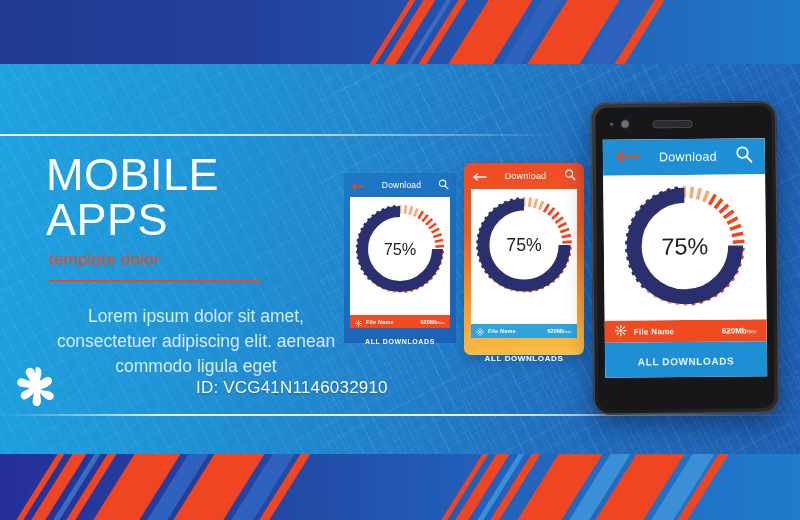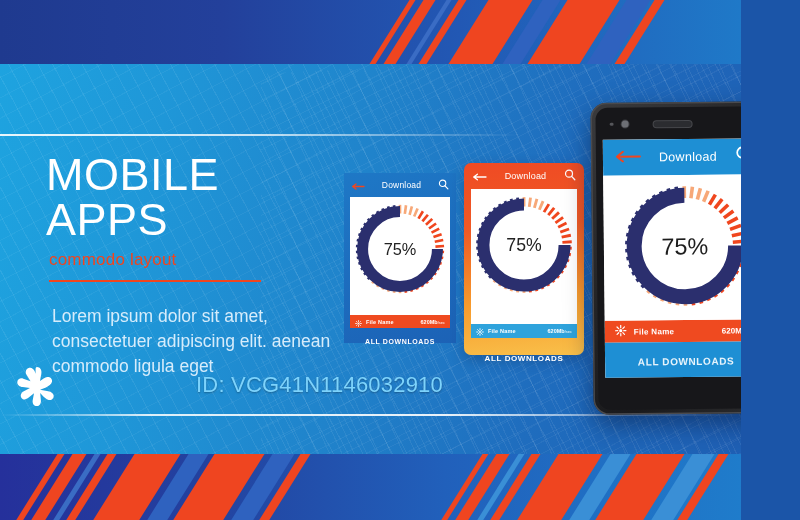--- a/index.html
+++ b/index.html
@@ -1,21 +1,21 @@
 <!DOCTYPE html>
 <html><head>
 <meta charset="utf-8">
 <style>
   html,body{margin:0;padding:0;}
   body{
     width:800px;height:520px;overflow:hidden;
     font-family:"Liberation Sans", sans-serif;
     background:#1b55a8;
   }
-  .stage{position:relative;width:741px;height:520px;overflow:hidden;}
+  .stage{position:relative;width:800px;height:520px;overflow:hidden;}
 
   
   .bg-base{
     position:absolute;inset:0;
     background:linear-gradient(100deg,#1ea4e0 0%,#1f97d8 22%,#2083cb 48%,#1f6dbe 72%,#1f5fb4 100%);
   }
   
   .bg-mesh{
     position:absolute;inset:0;
     background-image:
@@ -88,21 +88,21 @@
     color:#ffffff;font-size:45px;line-height:1;letter-spacing:.5px;
     font-weight:400;margin:0;
   }
   .subtitle{
     color:#f0451f;font-size:17px;margin:8px 0 0 3px;letter-spacing:.2px;
   }
   .rule{
     width:212px;height:2px;background:#f0451f;margin:10px 0 0 3px;
   }
   .lorem{
-    color:#d6ecfb;font-size:17.5px;line-height:1.42;text-align:left;
+    color:#d6ecfb;font-size:17.5px;line-height:1.42;text-align:center;
     margin:22px 0 0 0;padding:0 6px;
   }
 
   
   .card{position:absolute;}
 
   
   .card1{left:344px;top:173px;width:112px;height:170px;
     background:linear-gradient(160deg,#1e78c6 0%,#1c62b6 100%);}
   
@@ -165,21 +165,21 @@
   .ph-fb-size{color:#fff;font-size:8px;font-weight:bold;}
   .ph-fb-size .unit{font-size:5.5px;font-weight:normal;}
   .ph-foot{height:100%;background:#1e8fd4;padding-top:14px;}
   .ph-alldl{text-align:center;color:#e6f3fb;font-size:10px;letter-spacing:.6px;font-weight:bold;}
 
   
   .wm{position:absolute;left:14px;bottom:100px;display:flex;align-items:center;gap:2px;
     pointer-events:none;}
   .wm-text{color:#ffffff;font-size:27px;font-weight:bold;letter-spacing:-1px;
     text-shadow:0 1px 2px rgba(0,0,0,.25);}
-  .wm-id{position:absolute;left:196px;bottom:122px;color:#7dd3fc;font-size:22px;
+  .wm-id{position:absolute;left:196px;bottom:122px;color:#ffffff;font-size:17px;
     letter-spacing:.2px;text-shadow:0 1px 2px rgba(0,0,0,.3);pointer-events:none;}
 </style>
 </head>
 <body>
 
 <div class="stage">
 
   <div class="bg-base"></div>
   <div class="bg-mesh"></div>
   <div class="bg-mesh2"></div>
@@ -218,21 +218,21 @@
         <div class="st r5"></div>
         <div class="st r6"></div>
       <div class="st r7"></div>
         <div class="st r8"></div>
         <div class="st r9"></div>
     </div>
   </div>
 
   <div class="copy">
     <div class="title">MOBILE APPS</div>
-    <div class="subtitle">commodo layout</div>
+    <div class="subtitle">template dolor</div>
     <div class="rule"></div>
     <div class="lorem">Lorem ipsum dolor sit amet, consectetuer adipiscing elit. aenean commodo ligula eget</div>
   </div>
 
   <div class="card card1">
     <div class="card-head">
       <span>
         <svg width="14" height="7" viewBox="0 0 14 7">
             <path d="M13 3.5H2M5 1L1.6 3.5 5 6" stroke="#f0461e" stroke-width="1.3" fill="none" stroke-linecap="round" stroke-linejoin="round"></path>
           </svg>

